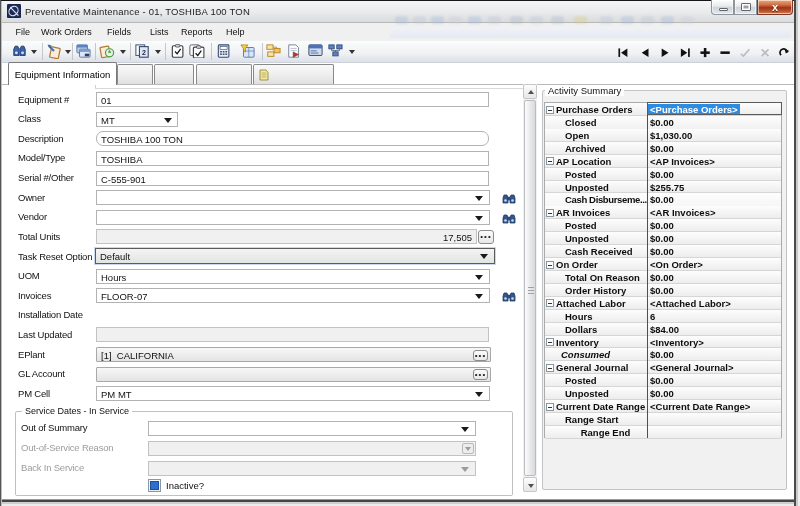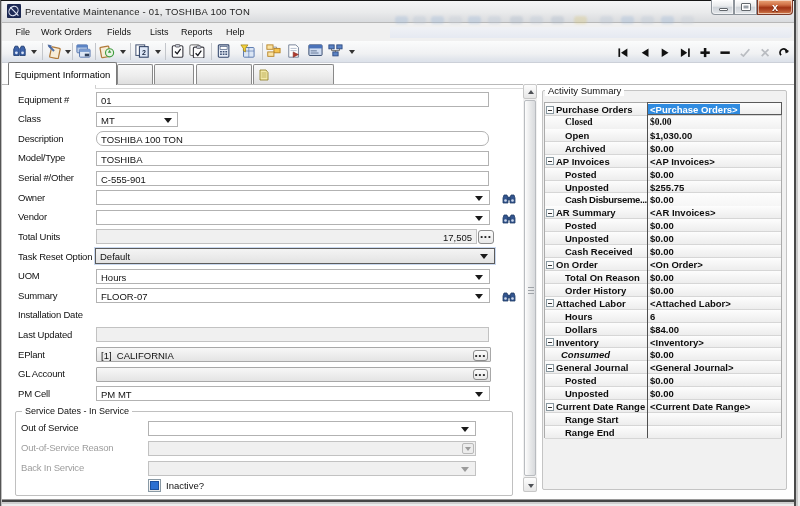--- a/index.html
+++ b/index.html
@@ -332,21 +332,21 @@
 <div class="flab" style="top:250.5px;">Task Reset Option</div>
 <div class="fldf" style="top:248.0px;left:95px;width:400px;height:16.0px;">
       <span class="ftx">Default</span>
       <span class="arr" style="right:6px;"></span>
     </div>
 <div class="flab" style="top:270.1px;">UOM</div>
 <div class="fld" style="top:268.6px;left:96px;width:394px;height:15.0px;">
       <span class="ftx">Hours</span>
       <span class="arr" style="right:6px;"></span>
     </div>
-<div class="flab" style="top:289.7px;">Summary</div>
+<div class="flab" style="top:289.7px;">Invoices</div>
 <div class="fld" style="top:288.2px;left:96px;width:394px;height:15.0px;">
       <span class="ftx">FLOOR-07</span>
       <span class="arr" style="right:6px;"></span>
     </div>
 <div class="binoc" style="top:289.2px;left:502px;"><svg width="14" height="12" viewBox="0 0 14 12">
         <g fill="#2b4a88" stroke="#1d3showing"></g>
         <path d="M1 5 L1 10 L6 10 L6 5 L5 2 L2 2 Z" fill="#33558f" stroke="#223c66" stroke-width="0.8"></path>
         <path d="M8 5 L8 10 L13 10 L13 5 L12 2 L9 2 Z" fill="#33558f" stroke="#223c66" stroke-width="0.8"></path>
         <rect x="6" y="4" width="2" height="3" fill="#33558f" stroke="#223c66" stroke-width="0.6"></rect>
         <circle cx="3.5" cy="7.5" r="1.3" fill="#cdd8ea"></circle>
@@ -366,21 +366,21 @@
       <span class="dots2">•••</span>
     </div>
 <div class="flab" style="top:387.8px;">PM Cell</div>
 <div class="fld" style="top:386.3px;left:96px;width:394px;height:15.0px;">
       <span class="ftx">PM MT</span>
       <span class="arr" style="right:6px;"></span>
     </div>
 
   <div class="gbox" style="left:15px;top:411px;width:498px;height:85px;"></div>
   <div class="gleg" style="left:22px;top:406px;">Service Dates - In Service</div>
-  <div class="flab" style="left:21px;top:421.5px;">Out of Service</div>
+  <div class="flab" style="left:21px;top:421.5px;">Out of Summary</div>
   <div class="fld" style="top:421px;left:148px;width:328px;height:15px;">
       <span class="arr" style="right:6px;"></span>
     </div>
   <div class="flabd" style="top:441.5px;">Out-of-Service Reason</div>
   <div class="fldg" style="top:441px;left:148px;width:328px;height:15px;">
       <span style="position:absolute;right:1px;top:1px;width:12px;height:11px;border:1px solid #b9b9b9;border-radius:2px;background:#ececec;">
         <span class="arrg" style="right:2px;top:3px;border-left-width:3.5px;border-right-width:3.5px;border-top-width:4px;"></span>
       </span>
     </div>
   <div class="flabd" style="top:461.5px;">Back In Service</div>
@@ -406,52 +406,52 @@
     </div>
 
   <div id="aspanel"></div>
   <div id="asleg">Activity Summary</div>
   <div id="grid">
 <div class="grow" style="top:0.00px;height:12.92px;">
 <span class="exp"></span>
         <span class="gname" style="left:11px;width:90px;">Purchase Orders</span>
 <span class="gval selv">&lt;Purchase Orders&gt;</span>
 </div>
-<div class="grow" style="top:12.92px;height:18px;font-family:Liberation Serif, serif;">
+<div class="grow" style="top:12.92px;height:18px;">
 <span class="gname" style="left:20px;width:81px;">Closed</span>
 <span class="gval">$0.00</span>
 </div>
 <div class="grow" style="top:25.84px;height:12.92px;">
 <span class="gname" style="left:20px;width:81px;">Open</span>
 <span class="gval">$1,030.00</span>
 </div>
 <div class="grow" style="top:38.76px;height:12.92px;">
 <span class="gname" style="left:20px;width:81px;">Archived</span>
 <span class="gval">$0.00</span>
 </div>
 <div class="grow" style="top:51.68px;height:12.92px;">
 <span class="exp"></span>
-        <span class="gname" style="left:11px;width:90px;">AP Invoices</span>
+        <span class="gname" style="left:11px;width:90px;">AP Location</span>
 <span class="gval">&lt;AP Invoices&gt;</span>
 </div>
 <div class="grow" style="top:64.60px;height:12.92px;">
 <span class="gname" style="left:20px;width:81px;">Posted</span>
 <span class="gval">$0.00</span>
 </div>
 <div class="grow" style="top:77.52px;height:12.92px;">
 <span class="gname" style="left:20px;width:81px;">Unposted</span>
 <span class="gval">$255.75</span>
 </div>
 <div class="grow" style="top:90.44px;height:31px;">
 <span class="gname" style="left:20px;width:82px;letter-spacing:-0.35px;">Cash Disburseme...</span>
 <span class="gval">$0.00</span>
 </div>
 <div class="grow" style="top:103.36px;height:12.92px;">
 <span class="exp"></span>
-        <span class="gname" style="left:11px;width:90px;">AR Summary</span>
+        <span class="gname" style="left:11px;width:90px;">AR Invoices</span>
 <span class="gval">&lt;AR Invoices&gt;</span>
 </div>
 <div class="grow" style="top:116.28px;height:12.92px;">
 <span class="gname" style="left:20px;width:81px;">Posted</span>
 <span class="gval">$0.00</span>
 </div>
 <div class="grow" style="top:129.20px;height:12.92px;">
 <span class="gname" style="left:20px;width:81px;">Unposted</span>
 <span class="gval">$0.00</span>
 </div>
@@ -509,21 +509,21 @@
 </div>
 <div class="grow" style="top:297.16px;height:12.92px;">
 <span class="exp"></span>
         <span class="gname" style="left:11px;width:90px;">Current Date Range</span>
 <span class="gval">&lt;Current Date Range&gt;</span>
 </div>
 <div class="grow" style="top:310.08px;height:12.92px;">
 <span class="gname" style="left:20px;width:68px;">Range Start</span>
 <span class="gval"></span>
 </div>
-<div class="grow" style="top:323.00px;height:12.92px;">
+<div class="grow" style="top:323.00px;height:12.92px;text-align:center;">
 <span class="gname" style="left:20px;width:81px;">Range End</span>
 <span class="gval"></span>
 </div>
   </div>
   <div id="gdiv"></div>
   <div style="position:absolute;left:647px;top:102px;width:135px;height:13px;border:1px solid #5a5a5a;z-index:7;pointer-events:none;"></div>
 
   <div id="botA"></div>
     <div id="botB"></div>
     <div id="botC"></div>

